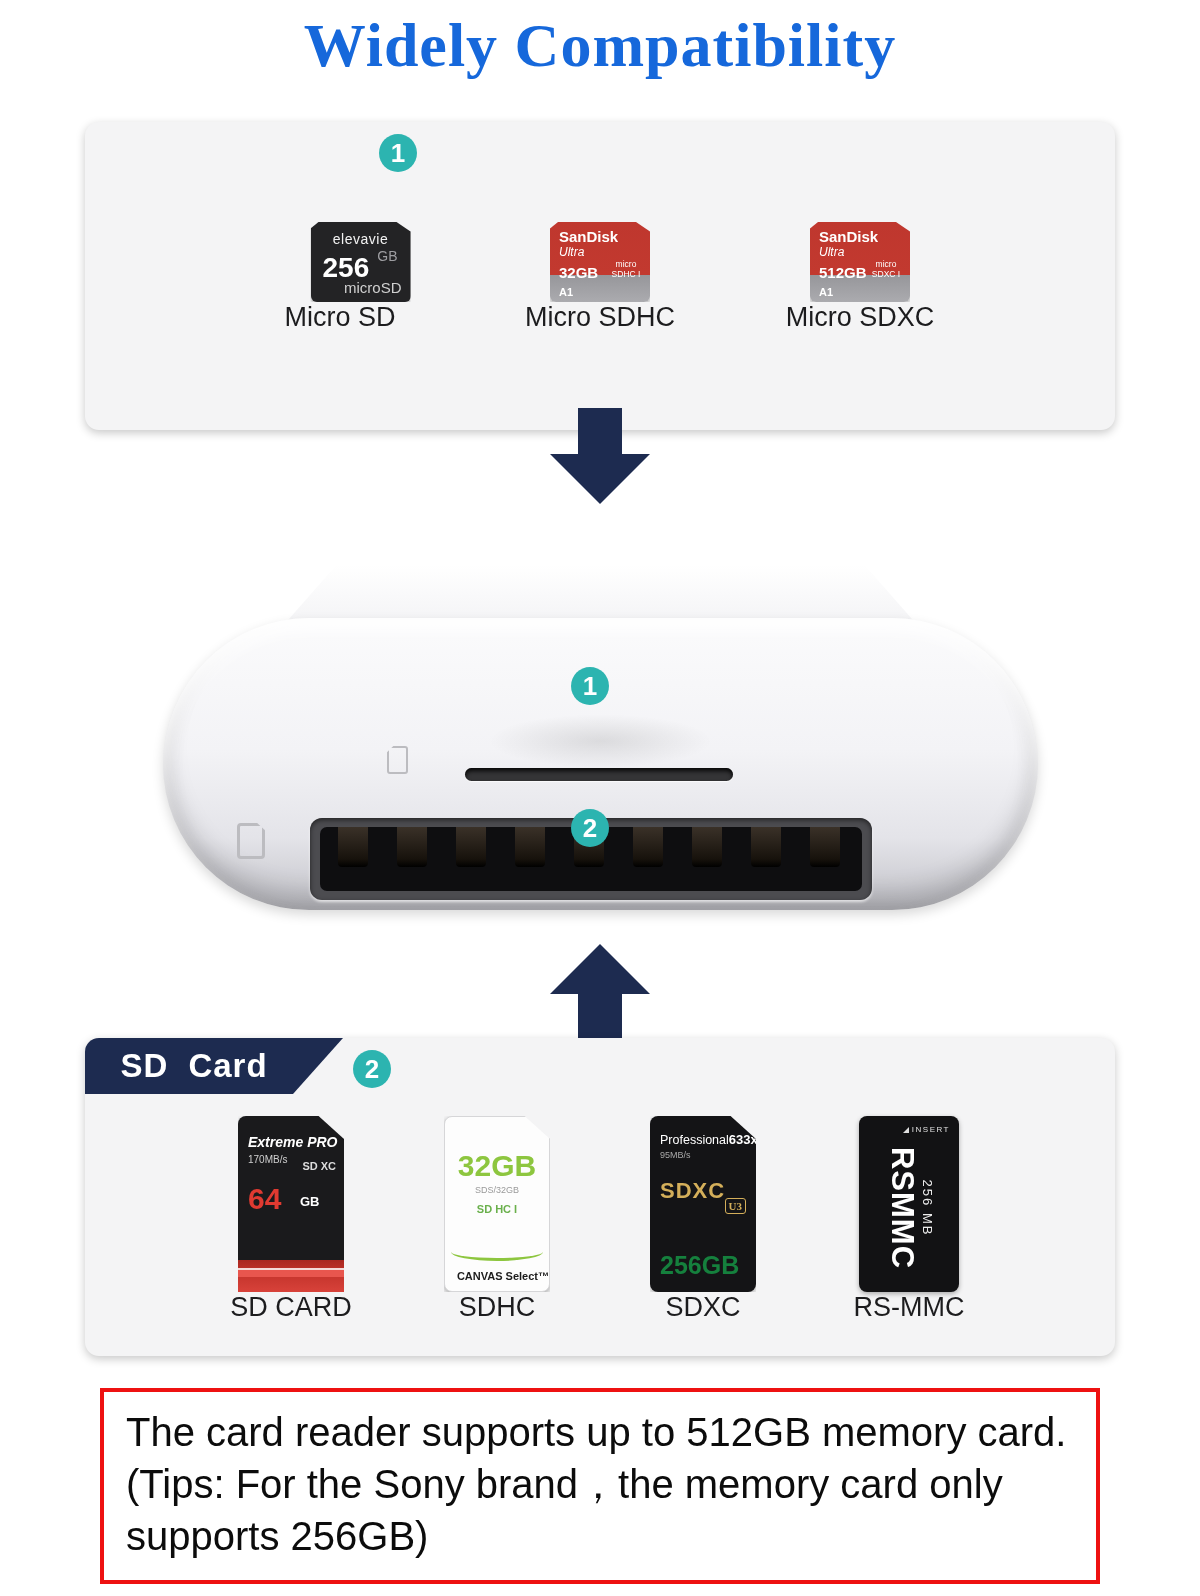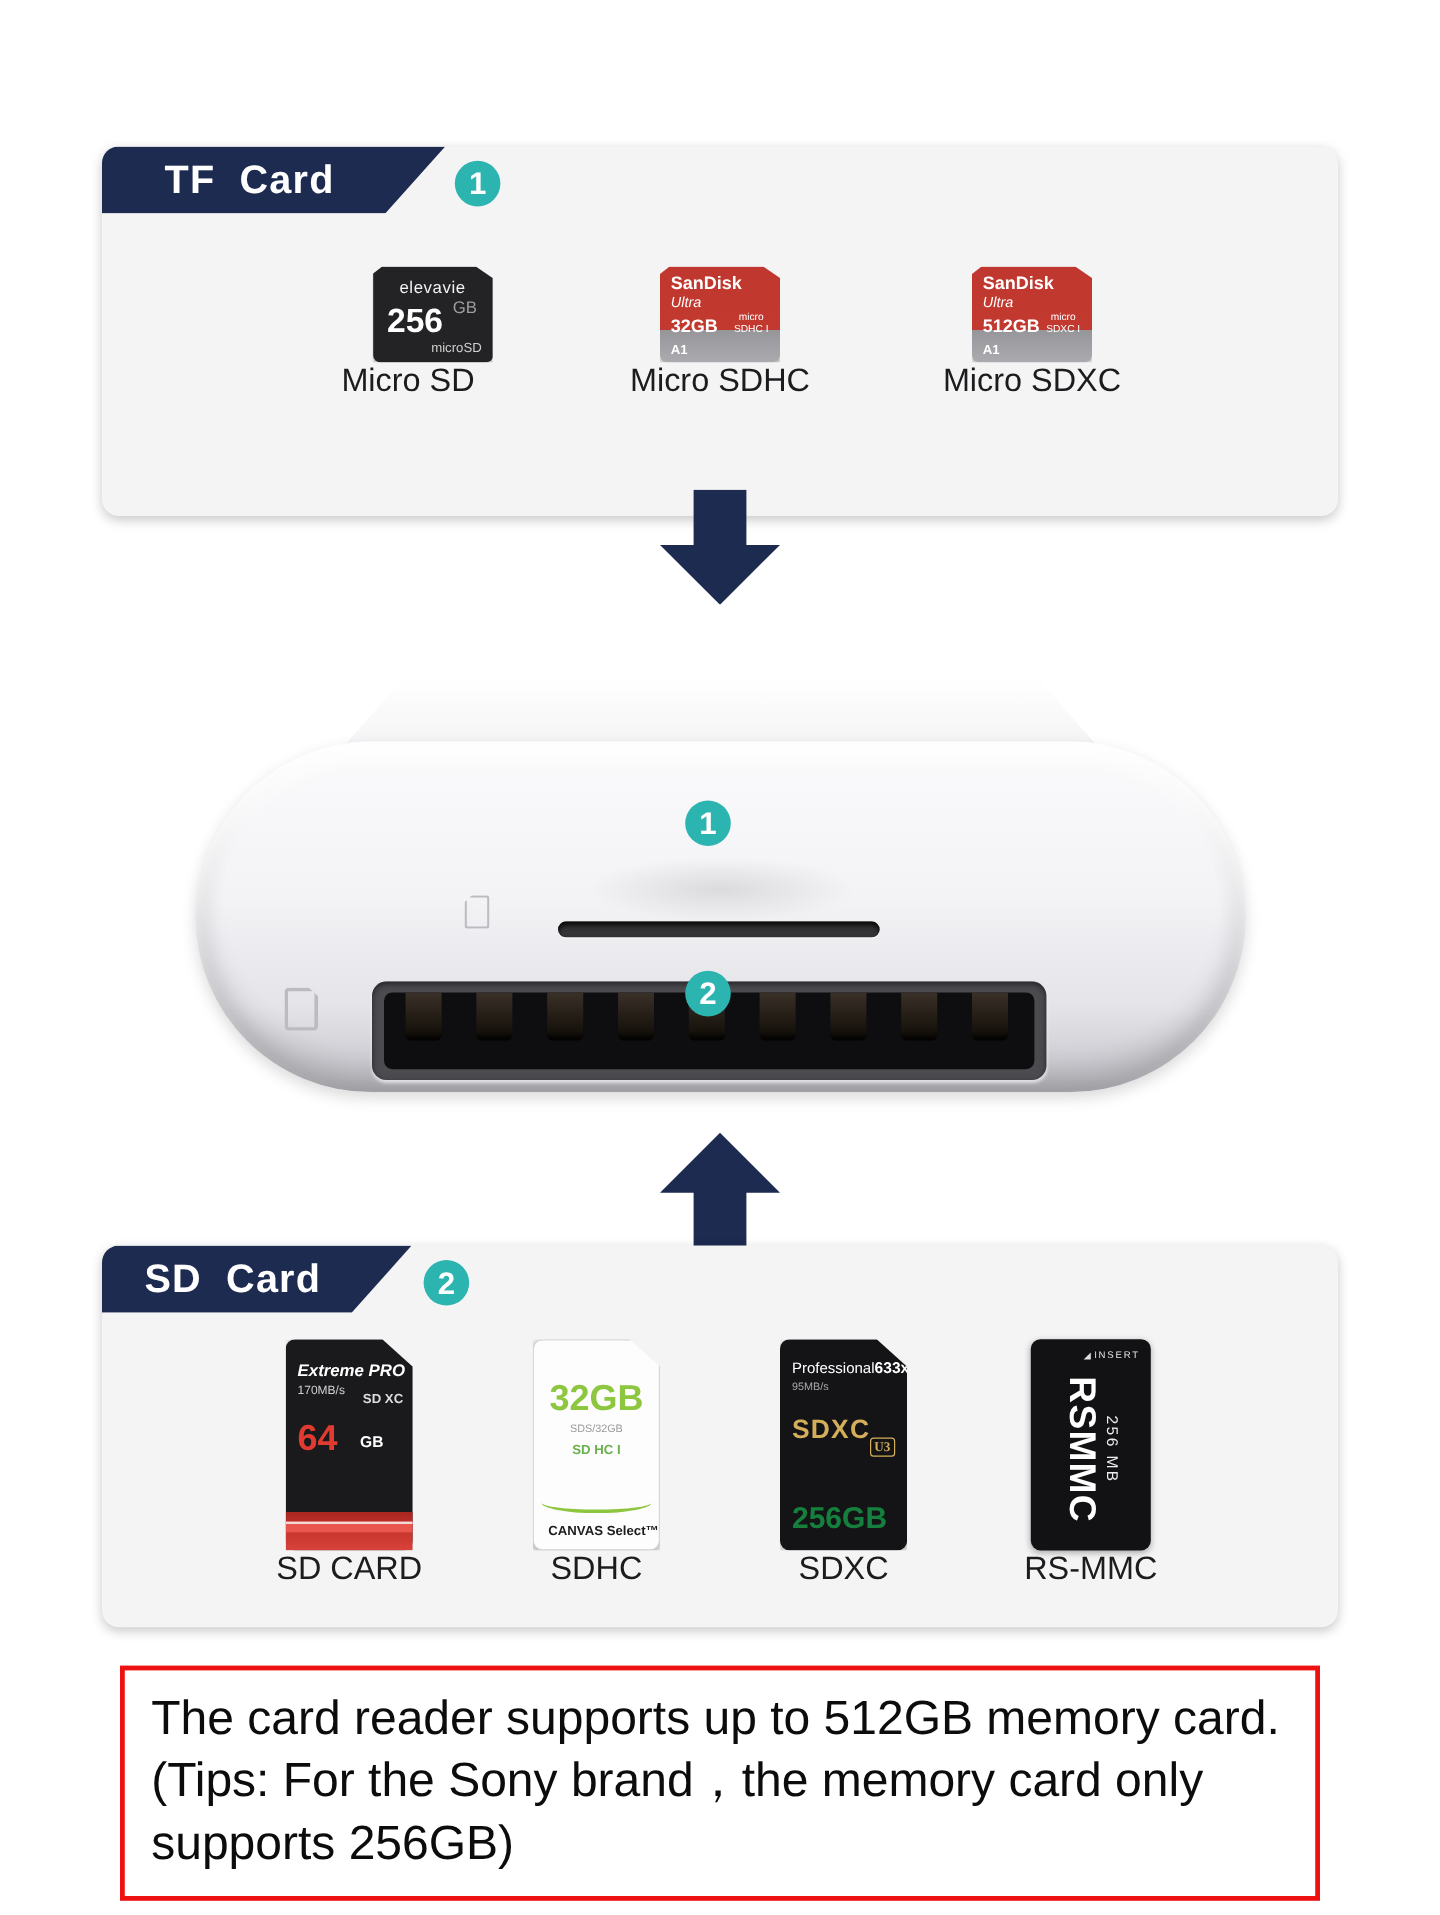--- a/index.html
+++ b/index.html
@@ -45,21 +45,21 @@
   .card-label { font-size: 27px; color: #1c1c1e; }
 
   
   .micro-card { position: relative; width: 100px; height: 80px;
     clip-path: polygon(0 8%, 8% 0, 86% 0, 100% 12%, 100% 100%, 0 100%);
     border-radius: 6px; box-shadow: 0 2px 4px rgba(0,0,0,.3); }
   .micro-elevavie { background: #232325; color: #fff; margin-left: 41px; }
   .ele-brand { text-align: center; font-size: 14px; padding-top: 9px; letter-spacing: .5px; color: #f2f2f2; }
   .ele-gb { position: absolute; right: 13px; top: 26px; color: #9d9da1; font-size: 14px; }
   .ele-cap { position: absolute; left: 12px; top: 30px; font-size: 28px; font-weight: 700; }
-  .ele-logo { position: absolute; right: 9px; bottom: 6px; font-size: 11px; color: #cfcfcf; }
+  .ele-logo { position: absolute; right: 9px; bottom: 6px; font-size: 15px; color: #cfcfcf; }
 
   .micro-sandisk { background: linear-gradient(180deg, #bf372e 0%, #c2392f 66%, #96969a 66%, #ababaf 100%); color: #fff; }
   .ms-brand { font-size: 15px; font-weight: 700; padding: 6px 0 0 9px; }
   .ms-ultra { font-size: 12px; font-style: italic; padding-left: 9px; }
   .ms-cap { position: absolute; left: 9px; top: 42px; font-size: 15px; font-weight: 700; }
   .ms-logo { position: absolute; right: 5px; top: 38px; width: 38px; text-align: center; font-size: 8.5px; line-height: 1.15; color: #fff; }
   .ms-a1 { position: absolute; left: 9px; bottom: 4px; font-size: 11px; font-weight: 700; color: #fff; }
 
   
   .block-arrow { position: absolute; left: 550px; width: 100px; height: 96px; background: var(--navy, #1d2b50); }
@@ -146,23 +146,23 @@
   
   .note { position: absolute; left: 100px; top: 1388px; width: 1000px; background: #fff;
     border: 4px solid var(--note-red, #ee1111); padding: 14px 20px 18px 22px;
     font-size: 40px; line-height: 1.3; color: #0c0c0c; }
 </style>
 </head>
 <body>
 
 <div class="canvas">
 
+  <div class="title">Widely Compatibility</div>
 
   <div class="panel panel-tf">
-    <div class="banner banner-tf">TF Card</div>
     <div class="badge badge-tf">1</div>
 
     <div class="tf-row">
 
       <div class="card-col">
         <div class="micro-card micro-elevavie">
           <div class="ele-brand">elevavie</div>
           <div class="ele-gb">GB</div>
           <div class="ele-cap">256</div>
           <div class="ele-logo">microSD</div>

